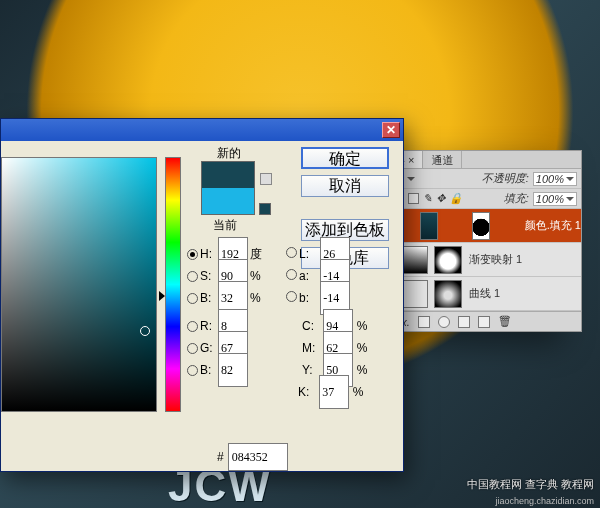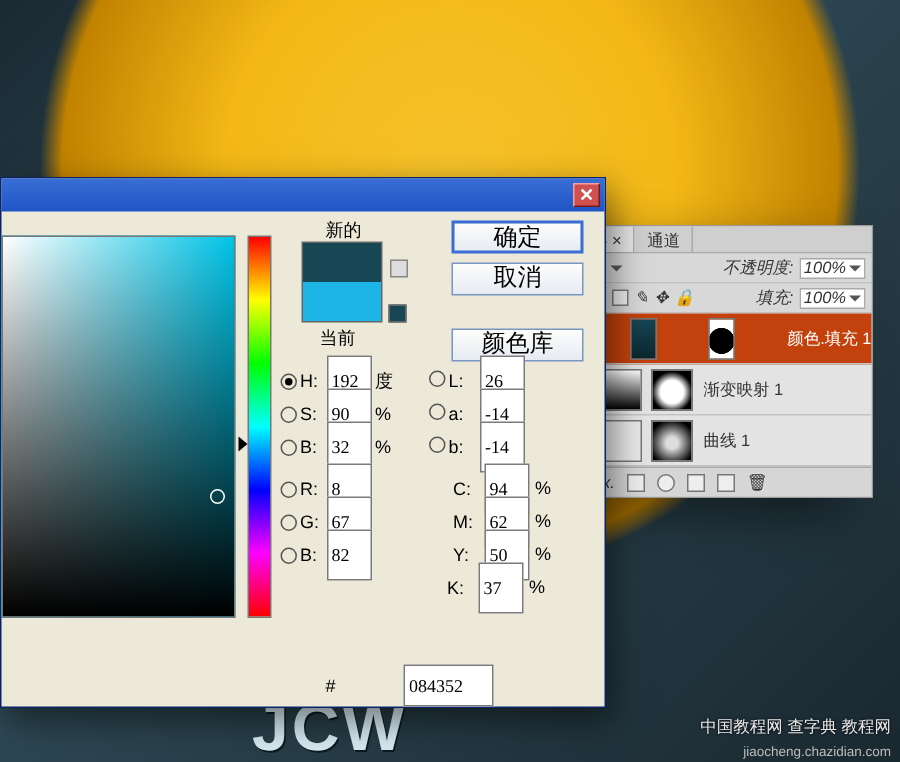--- a/index.html
+++ b/index.html
@@ -94,21 +94,21 @@
 .row { display: flex; align-items: center; height: 22px; }
 .radio { width: 11px; height: 11px; border: 1px solid #555; border-radius: 50%; margin-right: 2px; display: inline-block; }
 .radio.on::after { content: ""; display: block; width: 5px; height: 5px; background: #000; border-radius: 50%; margin: 2px; }
 .ll { display: inline-block; width: 18px; }
 .num { width: 30px; height: 16px; border: 1px solid #7a7a7a; background: #fff; font: 12px/14px Tahoma; padding: 16px 2px; text-align: left; }
 .unit { width: 16px; display: inline-block; margin-left: 2px; }
 .col2 { margin-left: 20px; }
 .col3 { margin-left: 36px; }
 
 .hexrow { position: absolute; left: 216px; top: 302px; display: flex; align-items: center; gap: 4px; font-size: 12px; }
-.hexbox { width: 60px; height: 16px; border: 1px solid #7a7a7a; background: #fff; padding: 13px 3px; font: 12px/14px Tahoma; margin-left: 41px; }
+.hexbox { width: 60px; height: 16px; border: 1px solid #7a7a7a; background: #fff; padding: 13px 3px; font: 12px/14px Tahoma; }
 </style>
 </head>
 <body>
 
 <div class="bg"></div>
 <div class="jcw">JCW</div>
 <div class="watermark">
   <span>中国教程网</span> <span>查字典 教程网</span>
 </div>
 <div class="watermark2">jiaocheng.chazidian.com</div>
@@ -195,20 +195,21 @@
       <div class="bot"></div>
     </div>
     <div class="cube"></div>
     <div class="minisw"></div>
     <div class="curlbl">当前</div>
 
     <div class="btncol">
       <div class="winbtn def">确定</div>
       <div class="winbtn">取消</div>
       <div style="height:10px"></div>
+      <div class="winbtn">添加到色板</div>
       <div class="winbtn">颜色库</div>
     </div>
 
     <div class="fieldgrid">
       <div class="row">
         <span class="radio on"></span>
           <span class="ll">H:</span>
         <input class="num" value="192" style="">
           <span class="unit">度</span>
         <span class="col2"><span class="radio"></span><span class="ll">L:</span>

